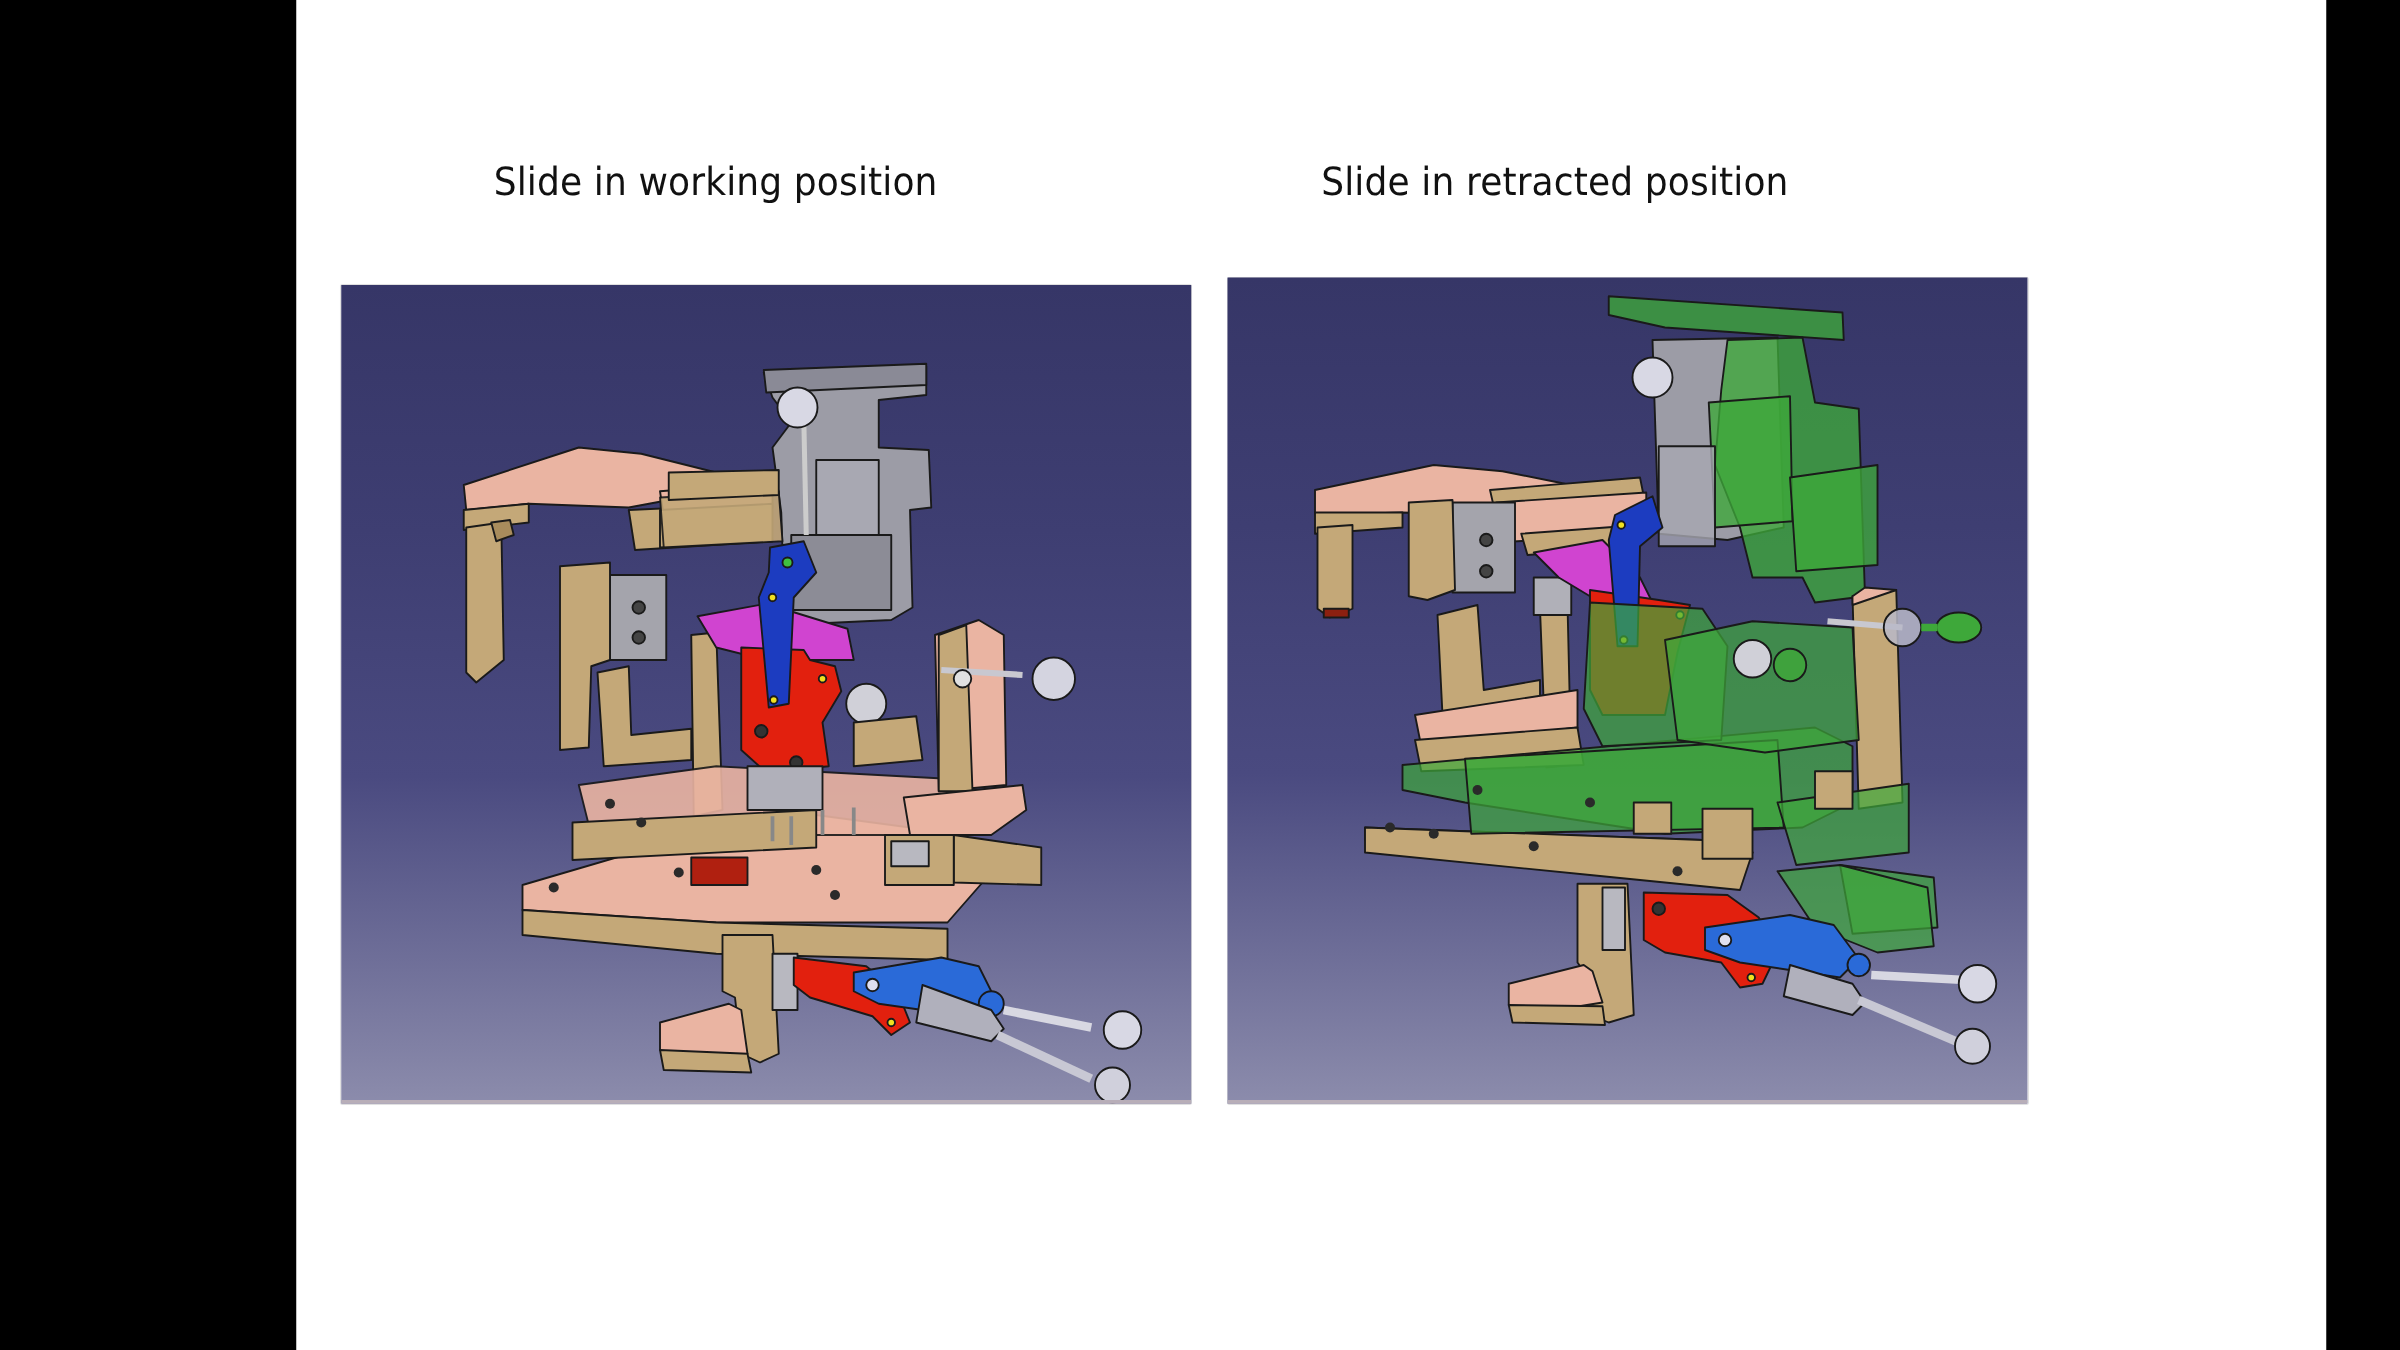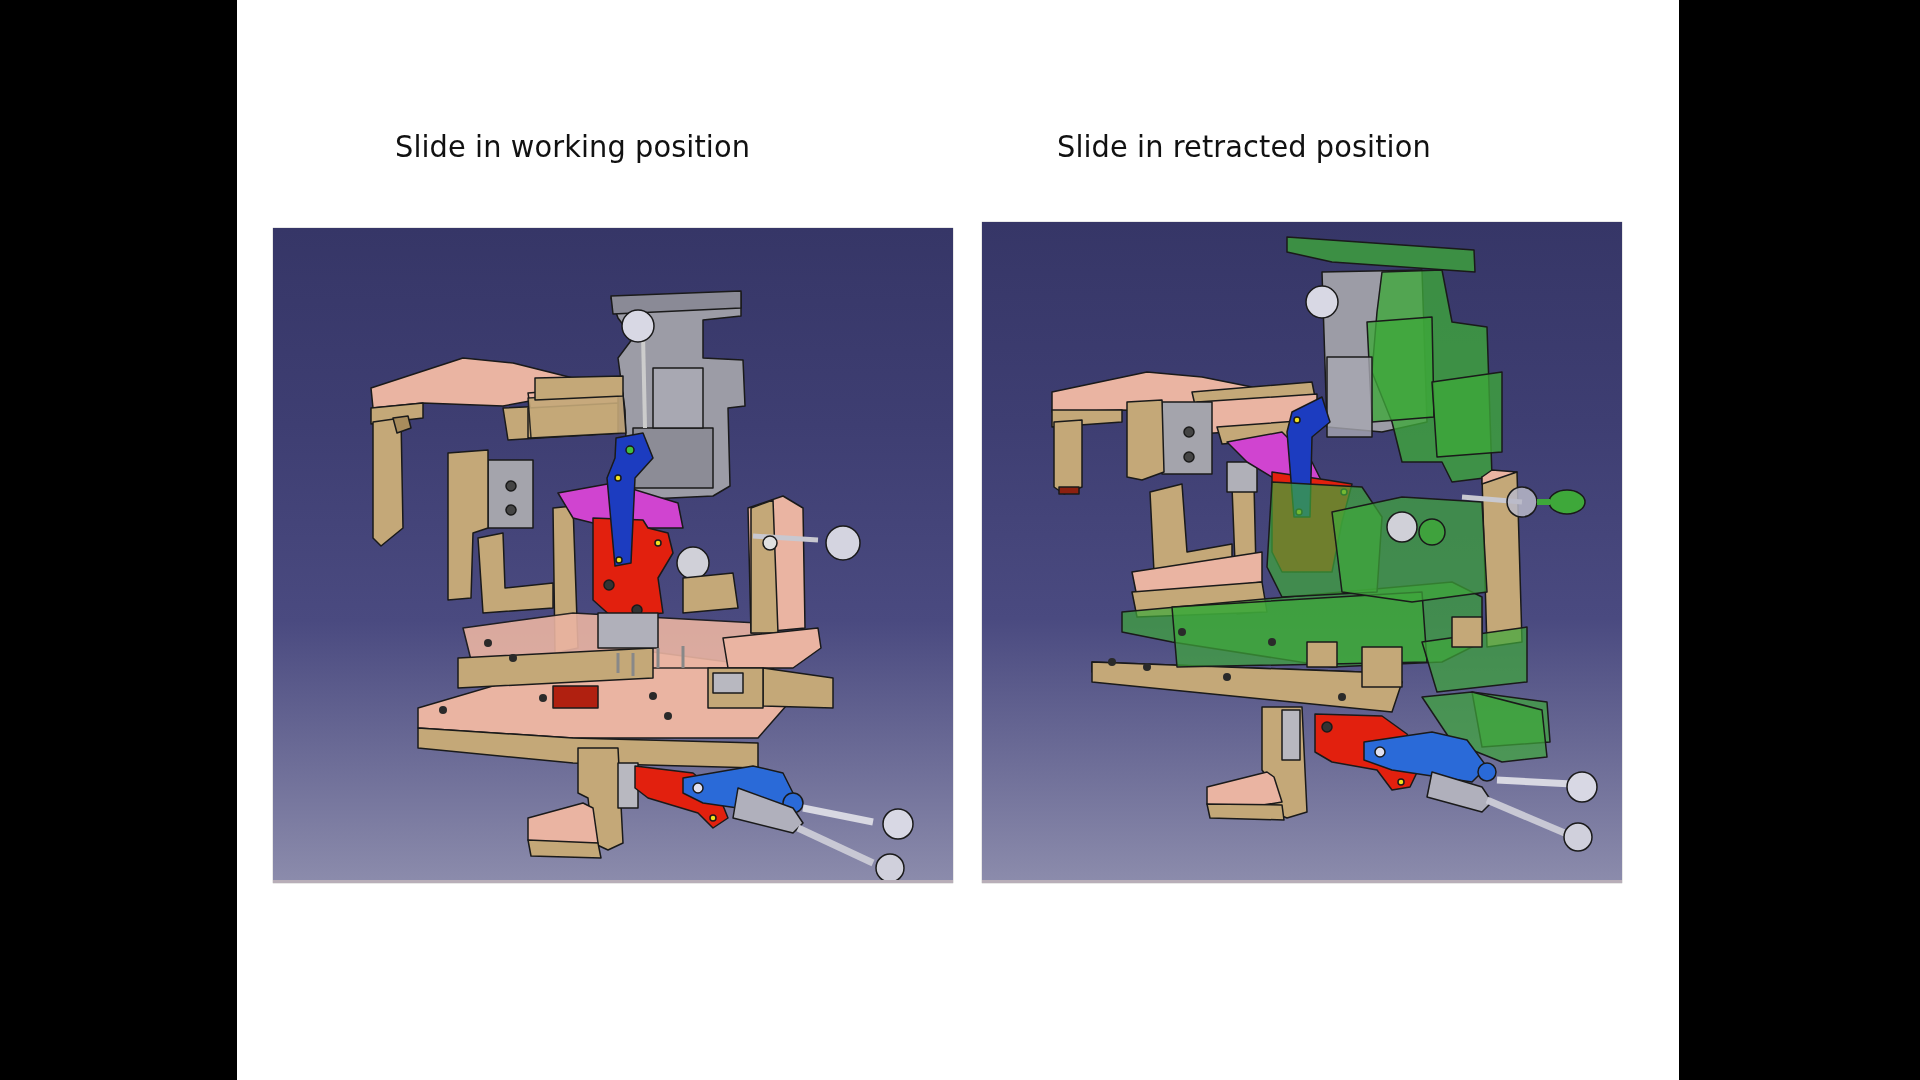--- a/index.html
+++ b/index.html
@@ -2,21 +2,21 @@
 <html><head>
 <meta charset="utf-8">
 <style>
   html, body { margin: 0; padding: 0; }
   body {
     width: 1920px; height: 1080px; background: #000;
     position: relative; overflow: hidden;
     font-family: "Liberation Sans", "DejaVu Sans", sans-serif;
   }
   .slide {
-    position: absolute; left: 237px; top: 0; width: 1442px; height: 1080px;
+    position: absolute; left: 237px; top: 0; width: 1624px; height: 1080px;
     background: #ffffff;
   }
   .title {
     position: absolute; top: 128px; font-size: 31px; color: #111;
     letter-spacing: 0.1px; white-space: nowrap;
     font-family: "DejaVu Sans", sans-serif; font-weight: normal;
     transform: scaleX(0.93); transform-origin: left center;
   }
   .title-left { left: 158px; }
   .title-right { left: 820px; }

